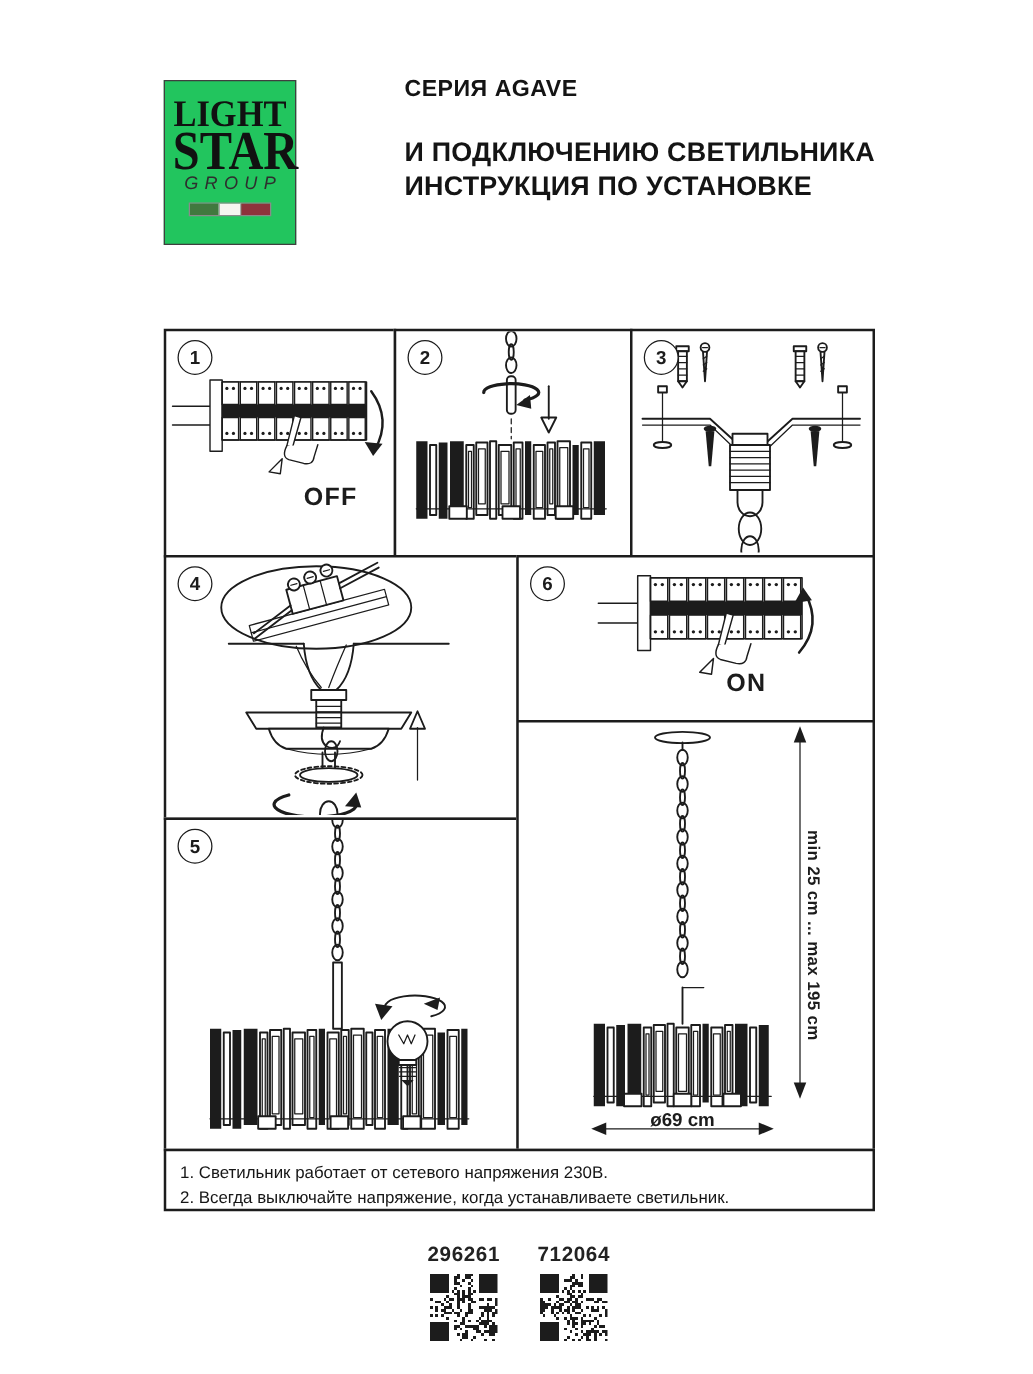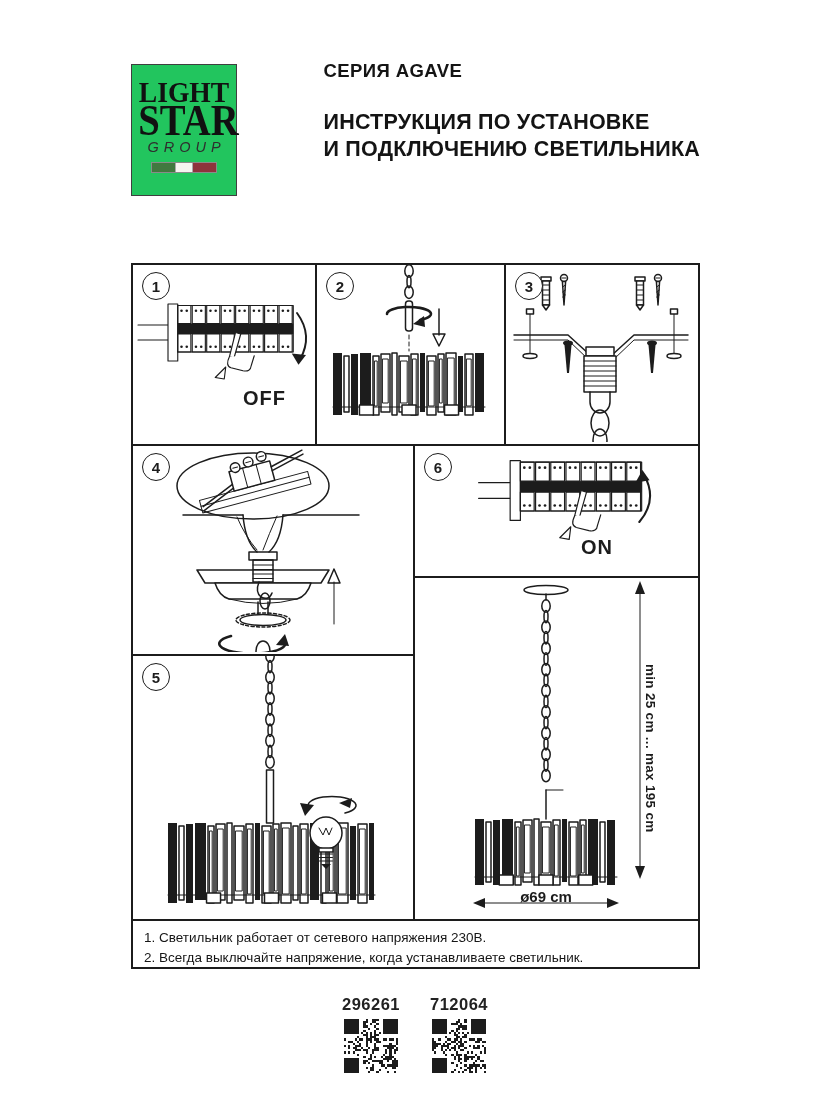--- a/index.html
+++ b/index.html
@@ -67,22 +67,22 @@
     <div class="flag">
         <span class="g"></span>
         <span class="w"></span>
         <span class="r"></span>
       </div>
   </div>
 
   <div class="header-text">
     <div class="header-series">СЕРИЯ AGAVE</div>
     <div class="page-title">
+      <div>И ПОДКЛЮЧЕНИЮ СВЕТИЛЬНИКА</div>
       <div>ИНСТРУКЦИЯ ПО УСТАНОВКЕ</div>
-      <div>И ПОДКЛЮЧЕНИЮ СВЕТИЛЬНИКА</div>
     </div>
   </div>
 
   <div class="grid">
 
     <div class="panel" id="p1">
       <div class="badge">1</div>
       <svg class="draw" id="svg1" style="left:2px;top:12px" width="180" height="150" viewBox="0 0 240 160">
           <g>
             <line x1="4" y1="44" x2="44" y2="44"></line>

